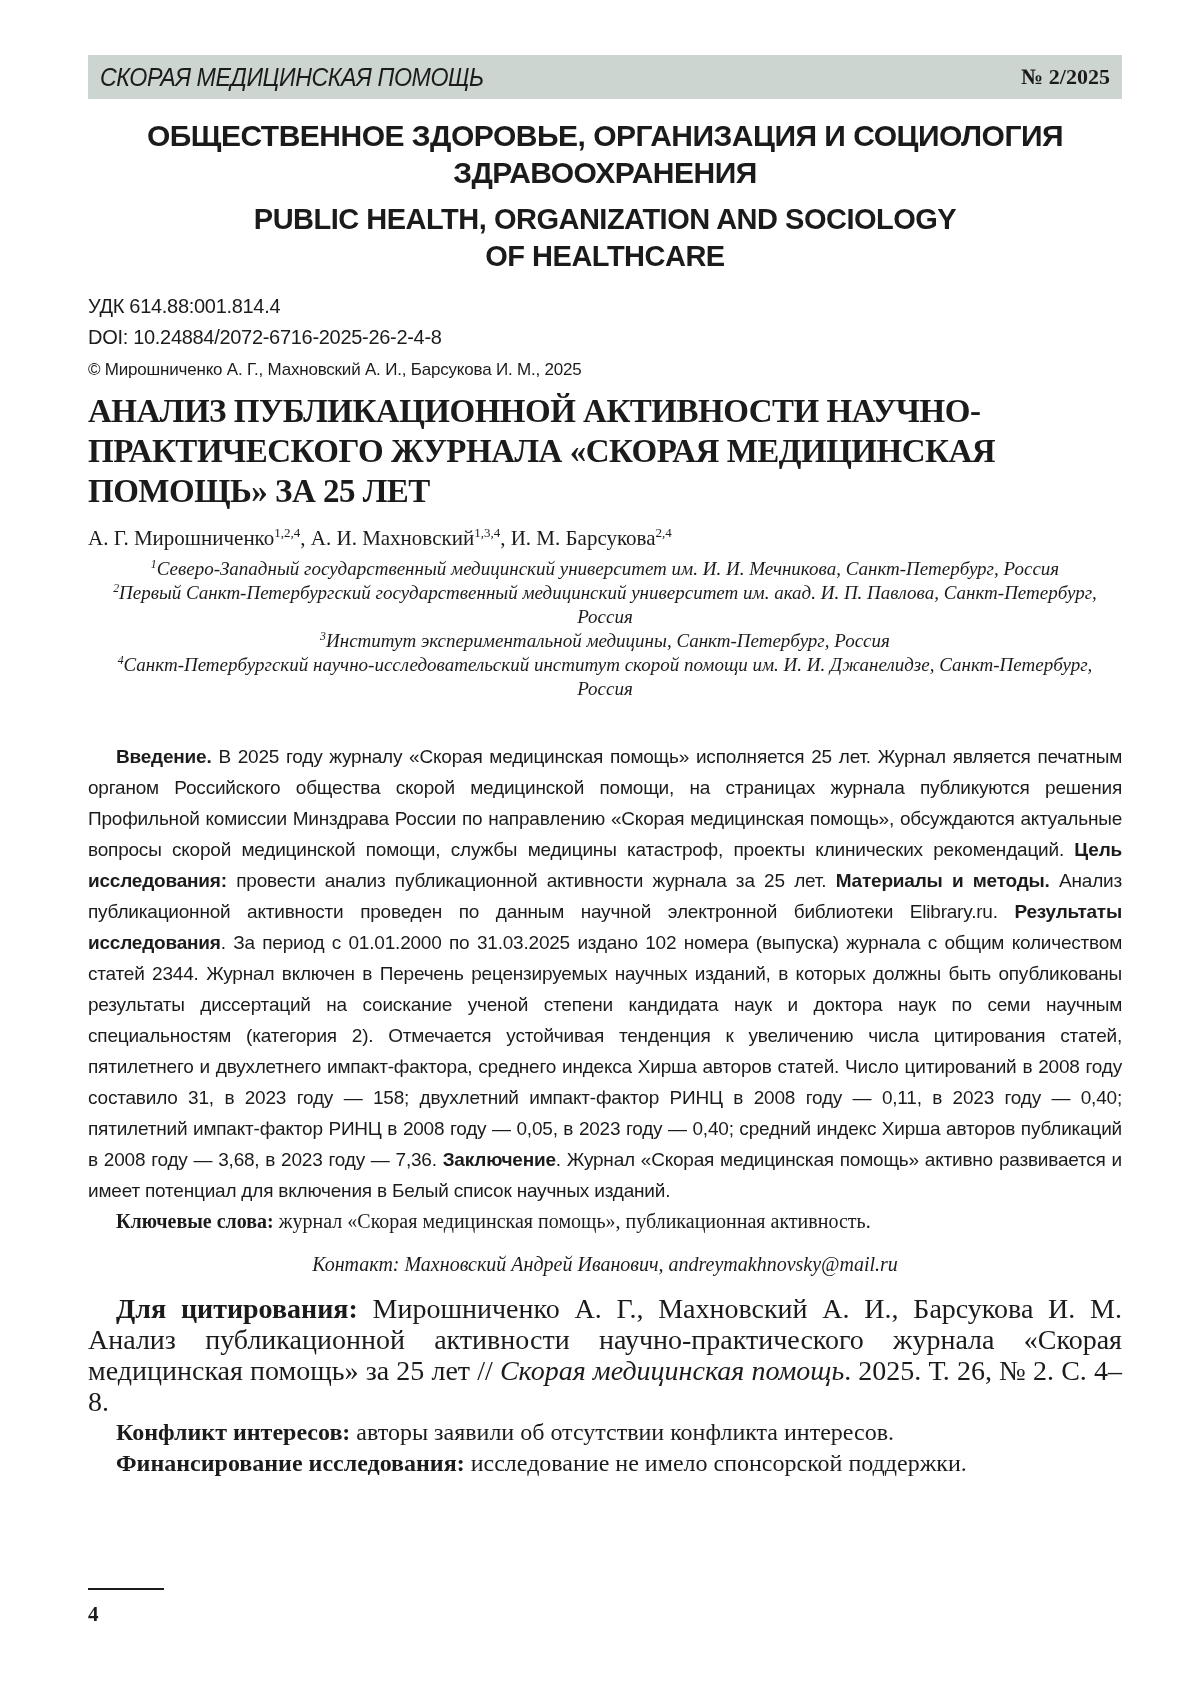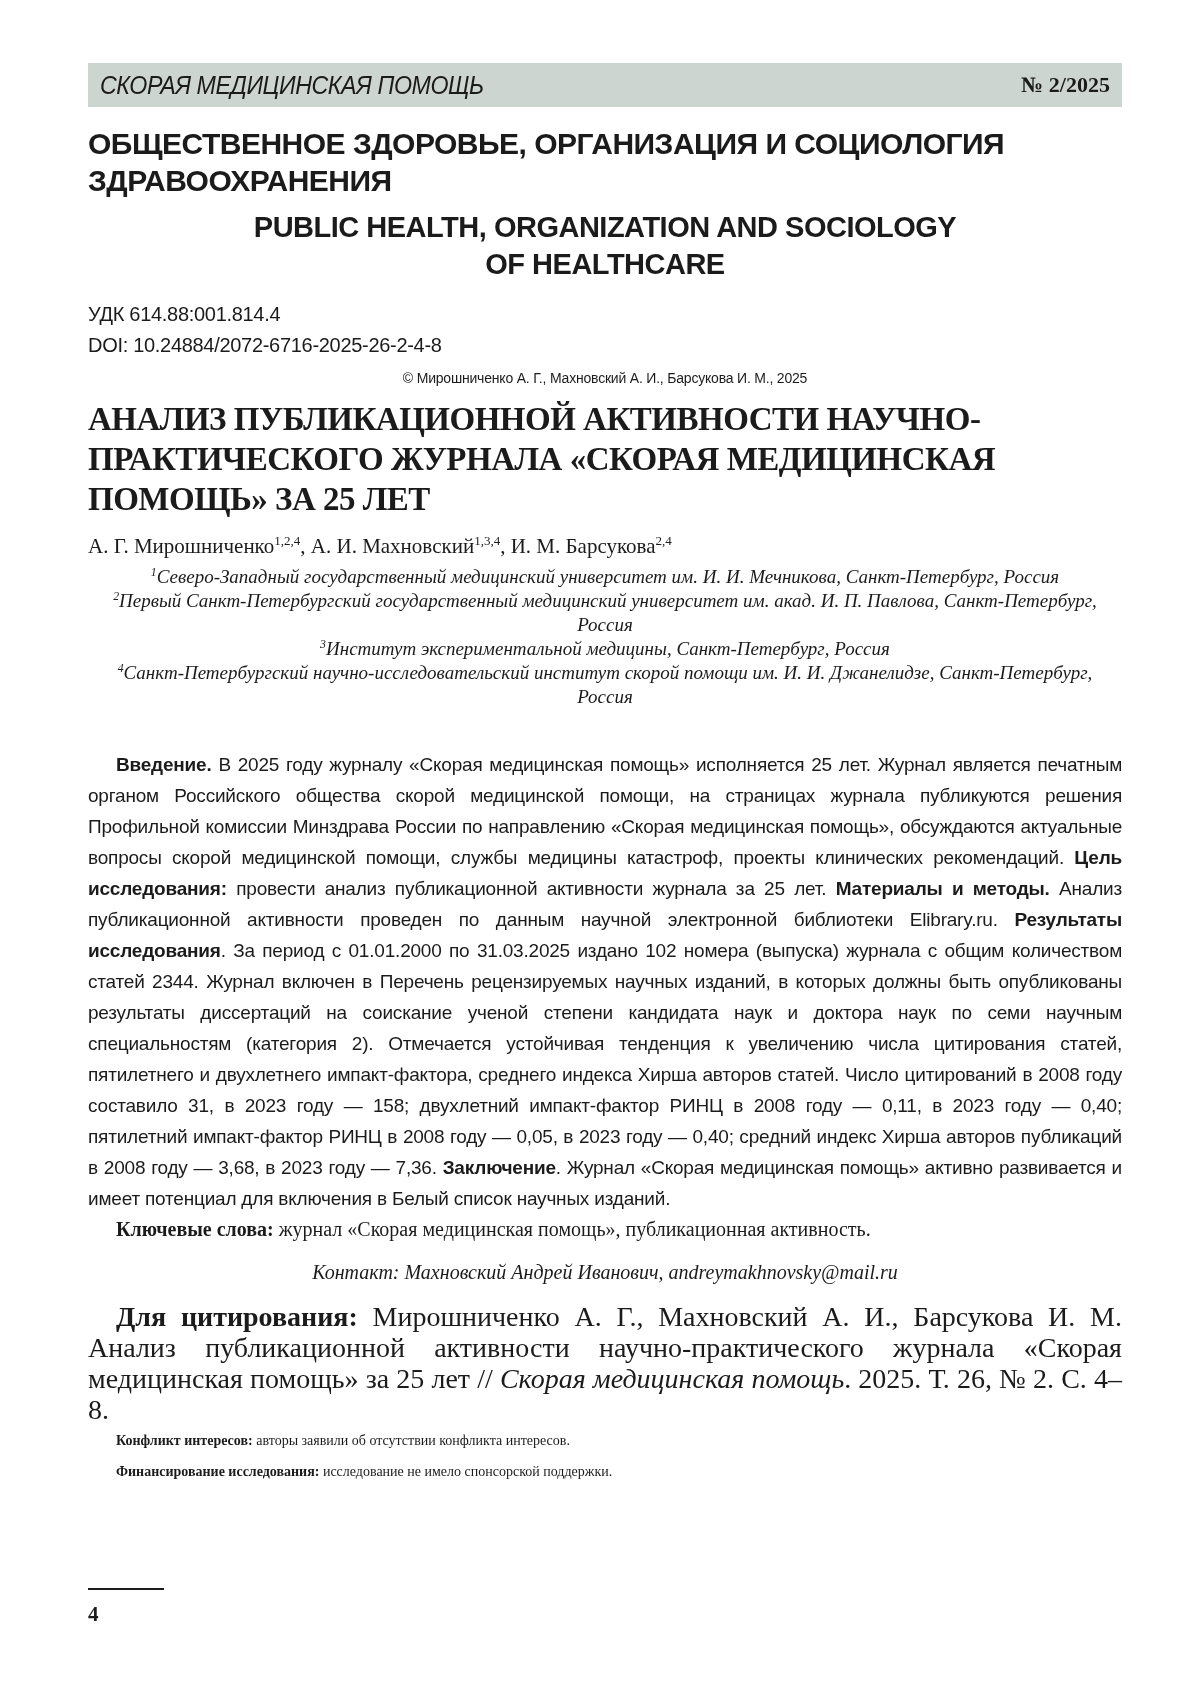--- a/index.html
+++ b/index.html
@@ -1,57 +1,57 @@
 <!DOCTYPE html>
 <html lang="ru"><head>
 <meta charset="utf-8">
 <style>
   html,body{margin:0;padding:0;background:#ffffff;}
   body{width:1200px;height:1698px;position:relative;overflow:hidden;
        font-family:"Liberation Serif", serif;color:#1b1b1b;
        -webkit-font-smoothing:antialiased;}
   .page{position:absolute;inset:0;}
-  .content{position:absolute;left:88px;right:78px;top:8px;}
+  .content{position:absolute;left:88px;right:78px;top:0;}
 
   .header-bar{margin-top:55px;height:44px;background:#cdd5d1;
               display:flex;align-items:center;justify-content:space-between;
               padding:0 12px;box-sizing:border-box;}
   .journal-name{font-family:"Liberation Sans", sans-serif;font-style:italic;
                 font-size:25px;font-weight:500;letter-spacing:-0.5px;
                 transform:scaleX(0.93);transform-origin:left center;white-space:nowrap;}
   .issue-number{font-size:22px;font-weight:bold;white-space:nowrap;}
 
-  .section-ru{margin-top:18px;font-family:"Liberation Sans", sans-serif;
+  .section-ru{margin-top:18px;text-align:center;font-family:"Liberation Sans", sans-serif;
               font-weight:bold;font-size:30px;line-height:37px;letter-spacing:-0.5px;}
   .section-en{margin-top:10px;text-align:center;font-family:"Liberation Sans", sans-serif;
               font-weight:bold;font-size:29px;line-height:37px;letter-spacing:-0.5px;}
 
   .meta-block{margin-top:16px;font-family:"Liberation Sans", sans-serif;
               font-size:20px;line-height:31px;letter-spacing:-0.3px;}
-  .copyright{margin-top:6px;text-align:center;font-family:"Liberation Sans", sans-serif;
-             font-size:14px;line-height:22px;letter-spacing:-0.2px;}
+  .copyright{margin-top:6px;text-align:left;font-family:"Liberation Sans", sans-serif;
+             font-size:17px;line-height:22px;letter-spacing:-0.2px;}
 
   .article-title{margin-top:10px;font-weight:bold;font-size:33px;line-height:40px;
                  letter-spacing:-0.5px;text-align:left;}
 
   .authors{margin-top:14px;font-size:21px;line-height:26px;}
   .affiliations{margin-top:6px;text-align:right;font-style:italic;
                 font-size:19px;line-height:24px;}
   .affiliation{margin:0;text-align:center;}
   sup{font-size:0.62em;line-height:0;vertical-align:super;}
 
   .abstract{margin-top:40px;font-family:"Liberation Sans", sans-serif;
             font-size:19px;line-height:31px;letter-spacing:-0.2px;
             text-align:justify;text-indent:28px;}
   .keywords{font-size:20px;line-height:31px;text-align:justify;text-indent:28px;}
   .contact{margin-top:12px;margin-bottom:4px;text-align:center;font-style:italic;
            font-size:20px;line-height:30px;}
   .citation{margin-top:14px;font-size:28px;line-height:31px;
             text-align:justify;text-indent:28px;}
-  .note-line{font-size:14px;line-height:31px;text-align:justify;text-indent:28px;}
+  .note-line{font-size:24px;line-height:31px;text-align:justify;text-indent:28px;}
 
   .b{font-weight:bold;}
   .i{font-style:italic;}
 
   .footer{position:absolute;left:88px;top:1588px;}
   .footer-rule{width:76px;height:2px;background:#1b1b1b;}
   .page-number{margin-top:12px;font-weight:bold;font-size:21px;}
 </style>
 </head>
 <body>

